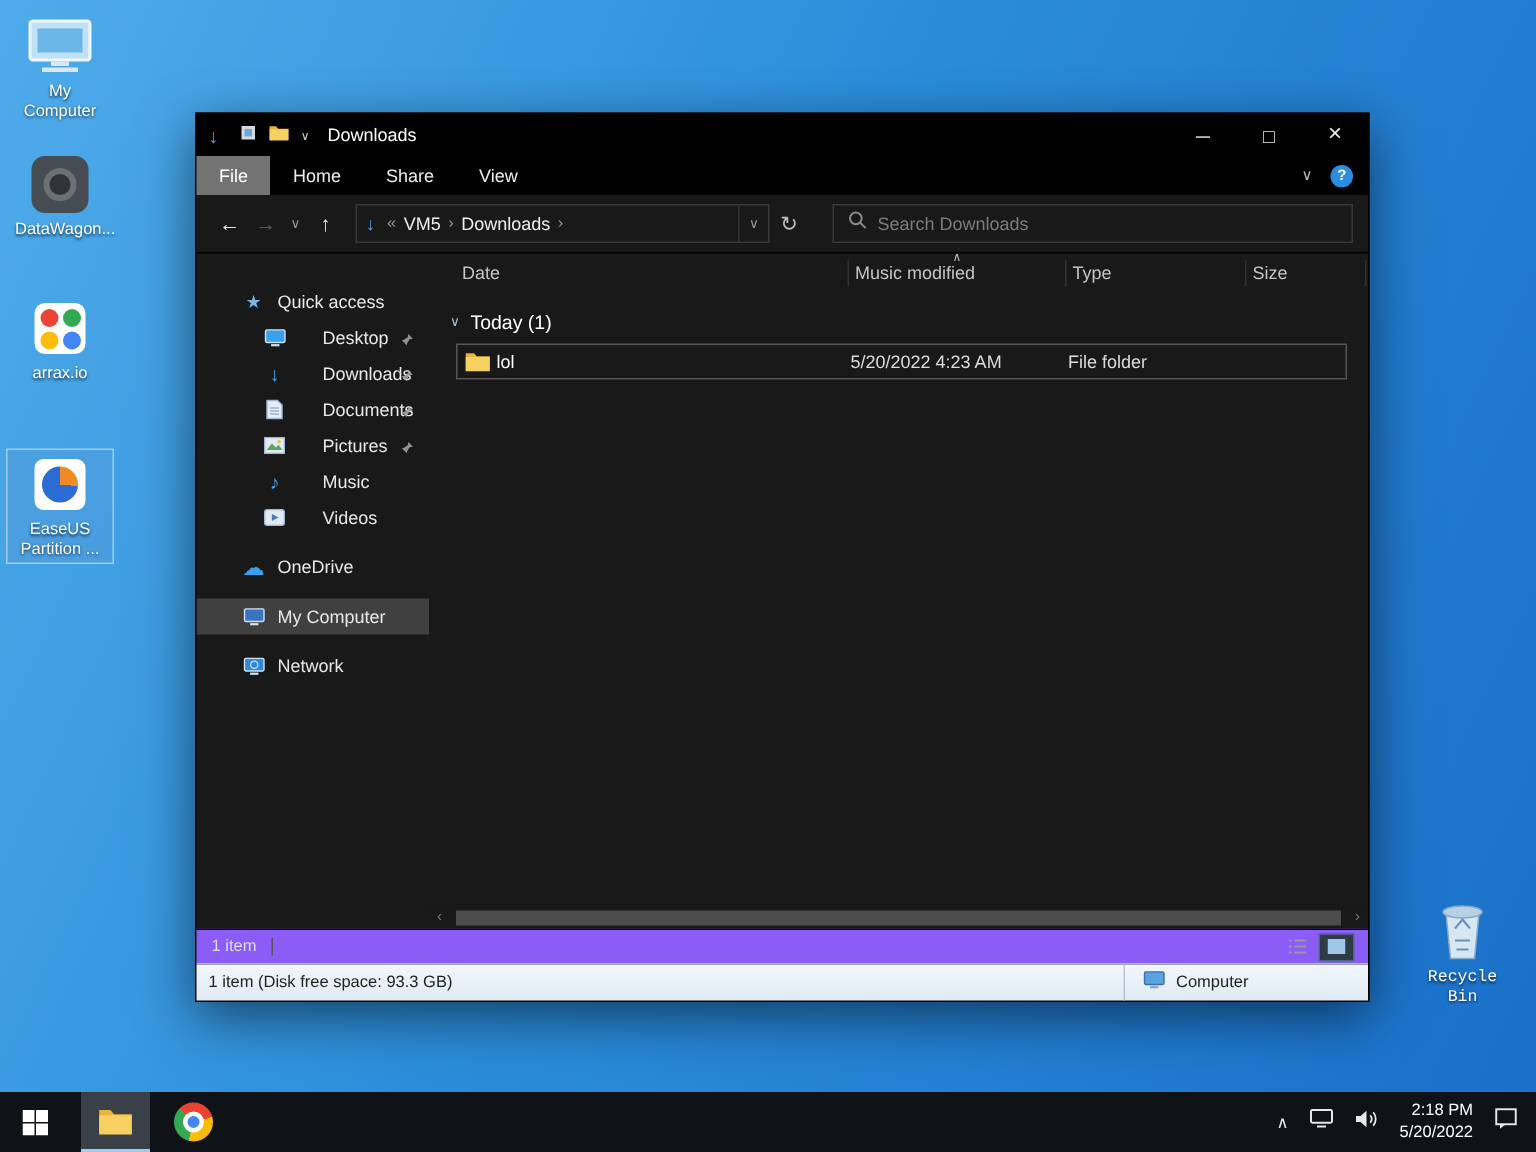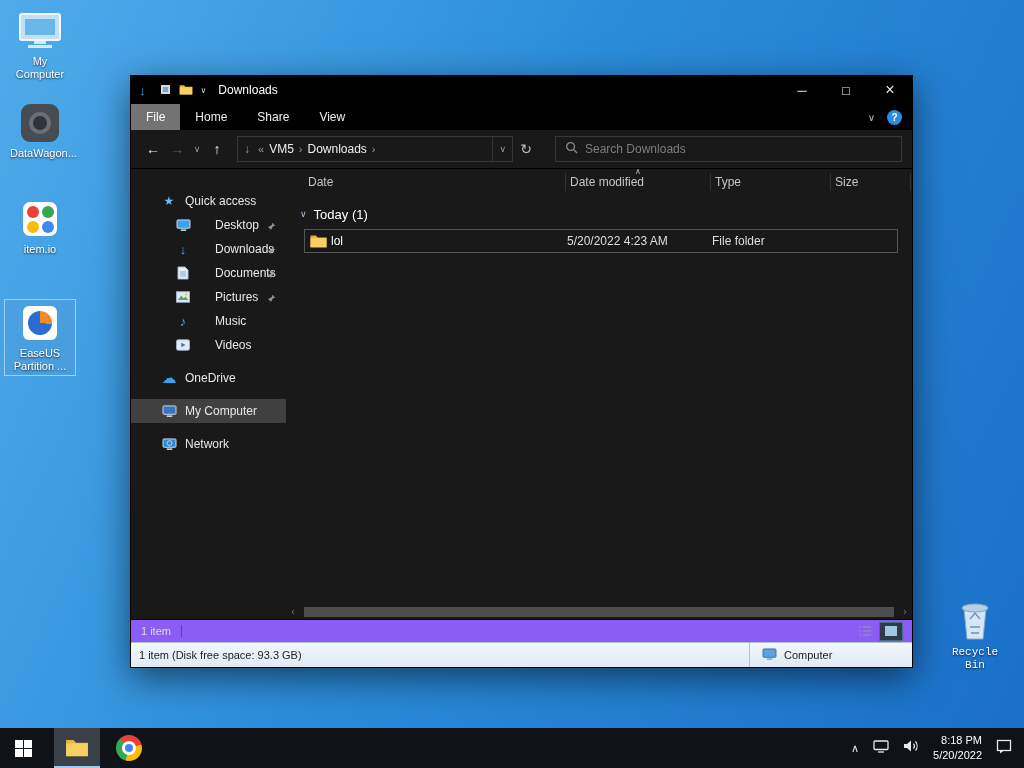--- a/index.html
+++ b/index.html
@@ -138,21 +138,21 @@
 
   <div class="dicon" style="left:8px;top:196px;">
     <div class="glyph">
       <div class="ax-core">
         <div class="ax-dot" style="background:#ea4335;"></div>
         <div class="ax-dot" style="background:#34a853;"></div>
         <div class="ax-dot" style="background:#fbbc05;"></div>
         <div class="ax-dot" style="background:#4285f4;"></div>
       </div>
     </div>
-    <div class="lbl">item.io</div>
+    <div class="lbl">arrax.io</div>
   </div>
 
   <div class="dicon selected" style="left:5px;top:300px;width:70px;">
     <div class="glyph">
       <div class="easeus-core">
           <div class="easeus-pie"></div>
         </div>
     </div>
     <div class="lbl">EaseUS Partition ...</div>
   </div>
@@ -323,21 +323,21 @@
         </div>
       </div>
 
       <div class="main">
         <div class="cols">
           <span class="col name">
               <span>Date</span>
             </span>
           <span class="col date">
             <span class="sortcaret">∧</span>
-            <span>Date modified</span>
+            <span>Music modified</span>
           </span>
           <span class="col type">
               <span>Type</span>
             </span>
           <span class="col size">
               <span>Size</span>
             </span>
         </div>
 
         <div class="grouphdr">
@@ -430,21 +430,21 @@
             <path d="M5 12h6" stroke="#e8e8e8" stroke-width="1.3"></path>
           </svg>
       </span>
       <span>
         <svg width="16" height="14" viewBox="0 0 16 14">
             <path d="M1 5h3l4-3.5v11L4 9H1z" fill="#e8e8e8"></path>
             <path d="M10.5 4.5a4 4 0 010 5M12.5 2.5a7 7 0 010 9" stroke="#e8e8e8" stroke-width="1.2" fill="none"></path>
           </svg>
       </span>
       <span class="clock">
-        <div>8:18 PM</div>
+        <div>2:18 PM</div>
         <div>5/20/2022</div>
       </span>
       <span>
         <svg width="16" height="15" viewBox="0 0 16 15">
             <rect x="1.5" y="1.5" width="13" height="10" fill="none" stroke="#e8e8e8" stroke-width="1.3"></rect>
             <path d="M4 12v2.5l3.2-2.5z" fill="#e8e8e8"></path>
           </svg>
       </span>
     </span>
   </div>

